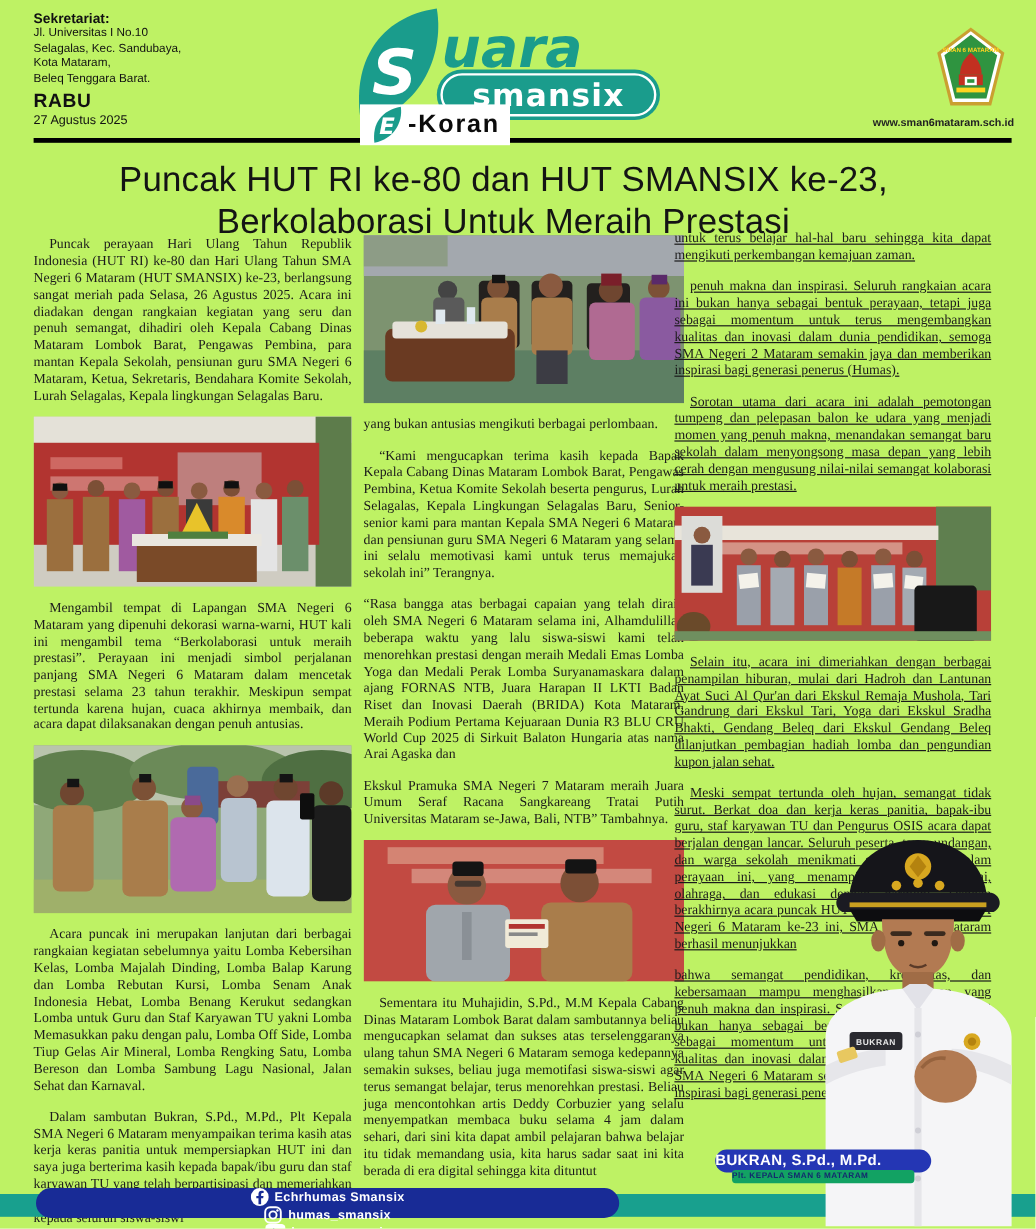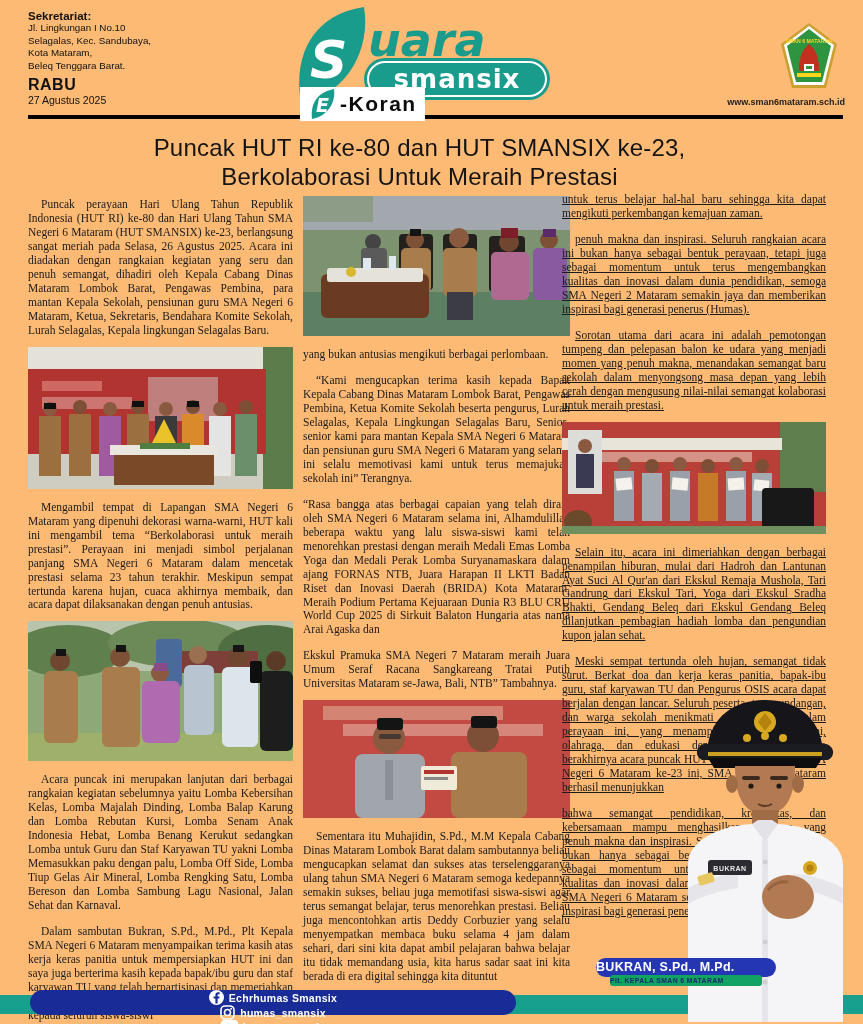--- a/index.html
+++ b/index.html
@@ -1,16 +1,16 @@
 <!DOCTYPE html>
 <html><head>
 <meta charset="utf-8">
 <style>
   html,body{margin:0;padding:0;background:#ffffff;}
-  .page{position:relative;width:863px;height:1024px;background:#fdba74;overflow:hidden;
+  .page{position:relative;width:863px;height:1024px;background:#bef264;overflow:hidden;
         font-family:"Liberation Serif", serif;}
 
   
   .sek{position:absolute;left:28px;top:10px;font-family:"Liberation Sans",sans-serif;color:#111;}
   .sek .t{font-weight:bold;font-size:11.5px;}
   .sek .a{font-size:9.8px;line-height:1.3;}
   .dateblock{position:absolute;left:28px;top:76px;font-family:"Liberation Sans",sans-serif;color:#111;}
   .dateblock .d{font-weight:bold;font-size:16px;letter-spacing:.5px;}
   .dateblock .dt{font-size:10.5px;}
   .logo{position:absolute;left:268px;top:4px;width:310px;height:104px;}
@@ -19,21 +19,21 @@
         font-size:9px;font-weight:bold;color:#222;}
   .rule{position:absolute;left:28px;top:115px;width:815px;height:4px;background:#000;}
   .ekoran{position:absolute;left:300px;top:87px;height:34px;background:#fff;padding:0 8px;
           display:flex;align-items:center;gap:2px;z-index:2;}
   .ekoran .k{font-family:"Liberation Sans",sans-serif;font-weight:bold;font-size:21px;
              letter-spacing:1.5px;color:#0b0b0b;}
 
   
   .headline{position:absolute;left:0;top:133px;width:839px;text-align:center;
             font-family:"Liberation Sans",sans-serif;color:#141414;
-            font-size:24px;line-height:1.22;letter-spacing:.2px;}
+            font-size:29px;line-height:1.22;letter-spacing:.2px;}
 
   
   .col{position:absolute;font-size:11.5px;line-height:1.215;text-align:justify;color:#1b1b1b;}
   .c1{left:28px;top:186px;width:265px;}
   .c2{left:303px;top:196px;width:267px;}
   .c3{left:562px;top:181px;width:264px;text-decoration:underline;}
   .col p{margin:12px 0 9px 0;text-indent:13px;}
   .col p.cont{text-indent:0;}
   .ph{display:block;margin:2px 0 8px 0;}
   .wrapnarrow{margin-right:120px;}
@@ -55,21 +55,21 @@
             z-index:4;font-family:"Liberation Sans",sans-serif;color:#fff;flex-direction:column;}
   .soc{display:flex;align-items:center;gap:5px;font-size:10.5px;font-weight:bold;letter-spacing:.3px;}
 </style>
 </head>
 <body>
 
 <div class="page">
 
   <div class="sek">
     <div class="t">Sekretariat:</div>
-    <div class="a">Jl. Lingkungan I No.10</div>
+    <div class="a">Jl. Universitas I No.10</div>
     <div class="a">Selagalas, Kec. Sandubaya,</div>
     <div class="a">Kota Mataram,</div>
     <div class="a">Beleq Tenggara Barat.</div>
   </div>
 
   <div class="dateblock">
     <div class="d">RABU</div>
     <div class="dt">27 Agustus 2025</div>
   </div>
 

